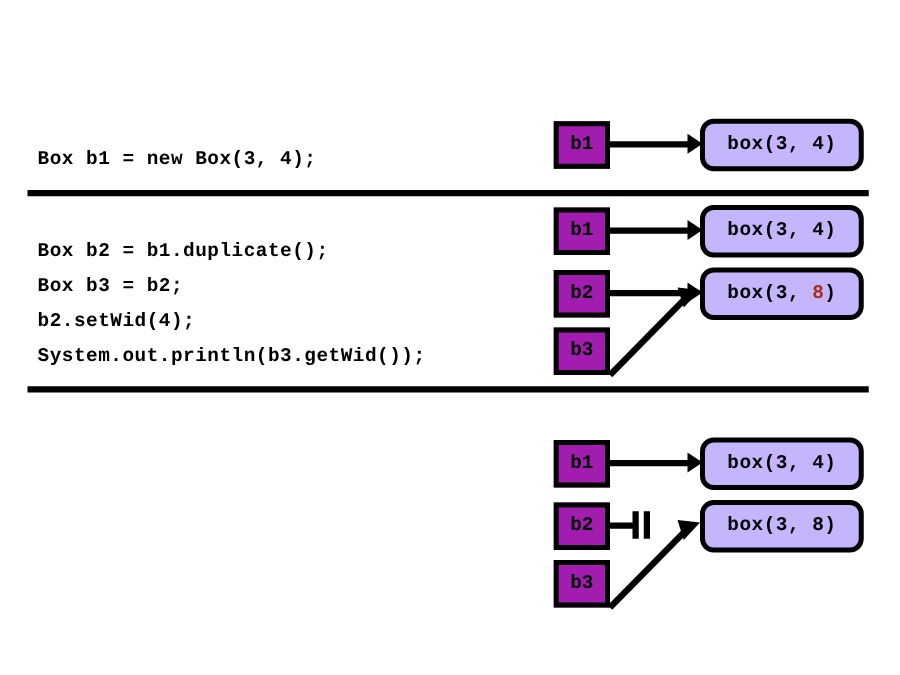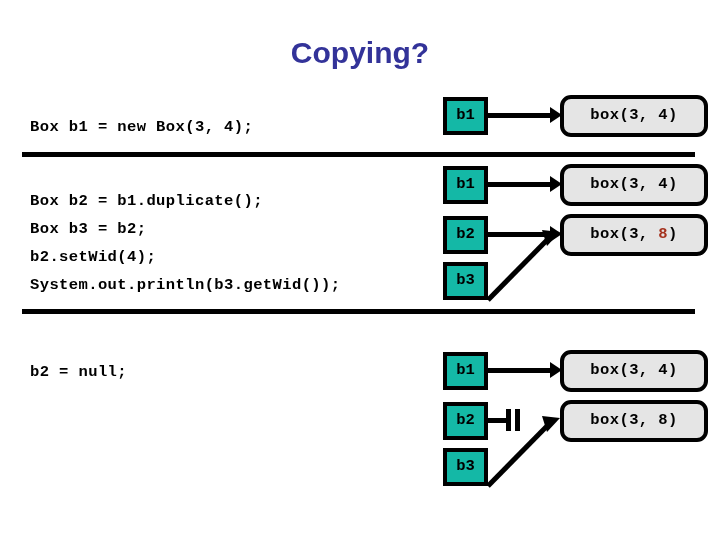--- a/index.html
+++ b/index.html
@@ -54,38 +54,38 @@
   }
   .code-1 { left: 30px; top: 113px; }
   .code-2 { left: 30px; top: 187px; }
   .code-3 { left: 30px; top: 358px; }
 
   
   .varbox {
     position: absolute;
     width: 45px;
     height: 38px;
-    background: #14b8a6;
+    background: #a21caf;
     border: 4px solid #000000;
     box-sizing: border-box;
     font-family: "Liberation Mono", "DejaVu Sans Mono", monospace;
     font-size: 15.5px;
     font-weight: bold;
     color: #000000;
     display: flex;
     align-items: center;
     justify-content: center;
     line-height: 1;
   }
 
   .objbox {
     position: absolute;
-    width: 148px;
+    width: 131px;
     height: 42px;
-    background: #e5e5e5;
+    background: #c4b5fd;
     border: 4px solid #000000;
     border-radius: 11px;
     box-sizing: border-box;
     font-family: "Liberation Mono", "DejaVu Sans Mono", monospace;
     font-size: 15.5px;
     font-weight: bold;
     color: #000000;
     display: flex;
     align-items: center;
     justify-content: center;
@@ -124,21 +124,20 @@
     position: absolute;
     width: 5px;
     background: #000000;
   }
 </style>
 </head>
 <body>
 
 <div id="slide">
 
-  <div class="title">Copying?</div>
 
   <div class="divider divider-1"></div>
   <div class="divider divider-2"></div>
 
   <div class="code code-1">Box b1 = new Box(3, 4);</div>
 
   <div class="varbox" style="left:443px; top:97px;">
     <span>b1</span>
   </div>
   <div class="arrow-h" style="left:488px; top:113px; width:65px;"></div>
@@ -171,21 +170,20 @@
   </div>
 
   <div class="varbox" style="left:443px; top:262px;">
     <span>b3</span>
   </div>
   <svg class="diag-svg" style="left:484px; top:218px; width:80px; height:86px;">
     <line x1="4" y1="82" x2="66" y2="19" stroke="#000000" stroke-width="5"></line>
     <polygon points="76,14 58,12 63,28" fill="#000000"></polygon>
   </svg>
 
-  <div class="code code-3">b2 = null;</div>
 
   <div class="varbox" style="left:443px; top:352px;">
     <span>b1</span>
   </div>
   <div class="arrow-h" style="left:488px; top:368px; width:65px;"></div>
   <div class="arrow-head" style="left:550px; top:362px;"></div>
   <div class="objbox" style="left:560px; top:350px;">
     <span>box(3, </span><span>4</span><span>)</span>
   </div>
 

